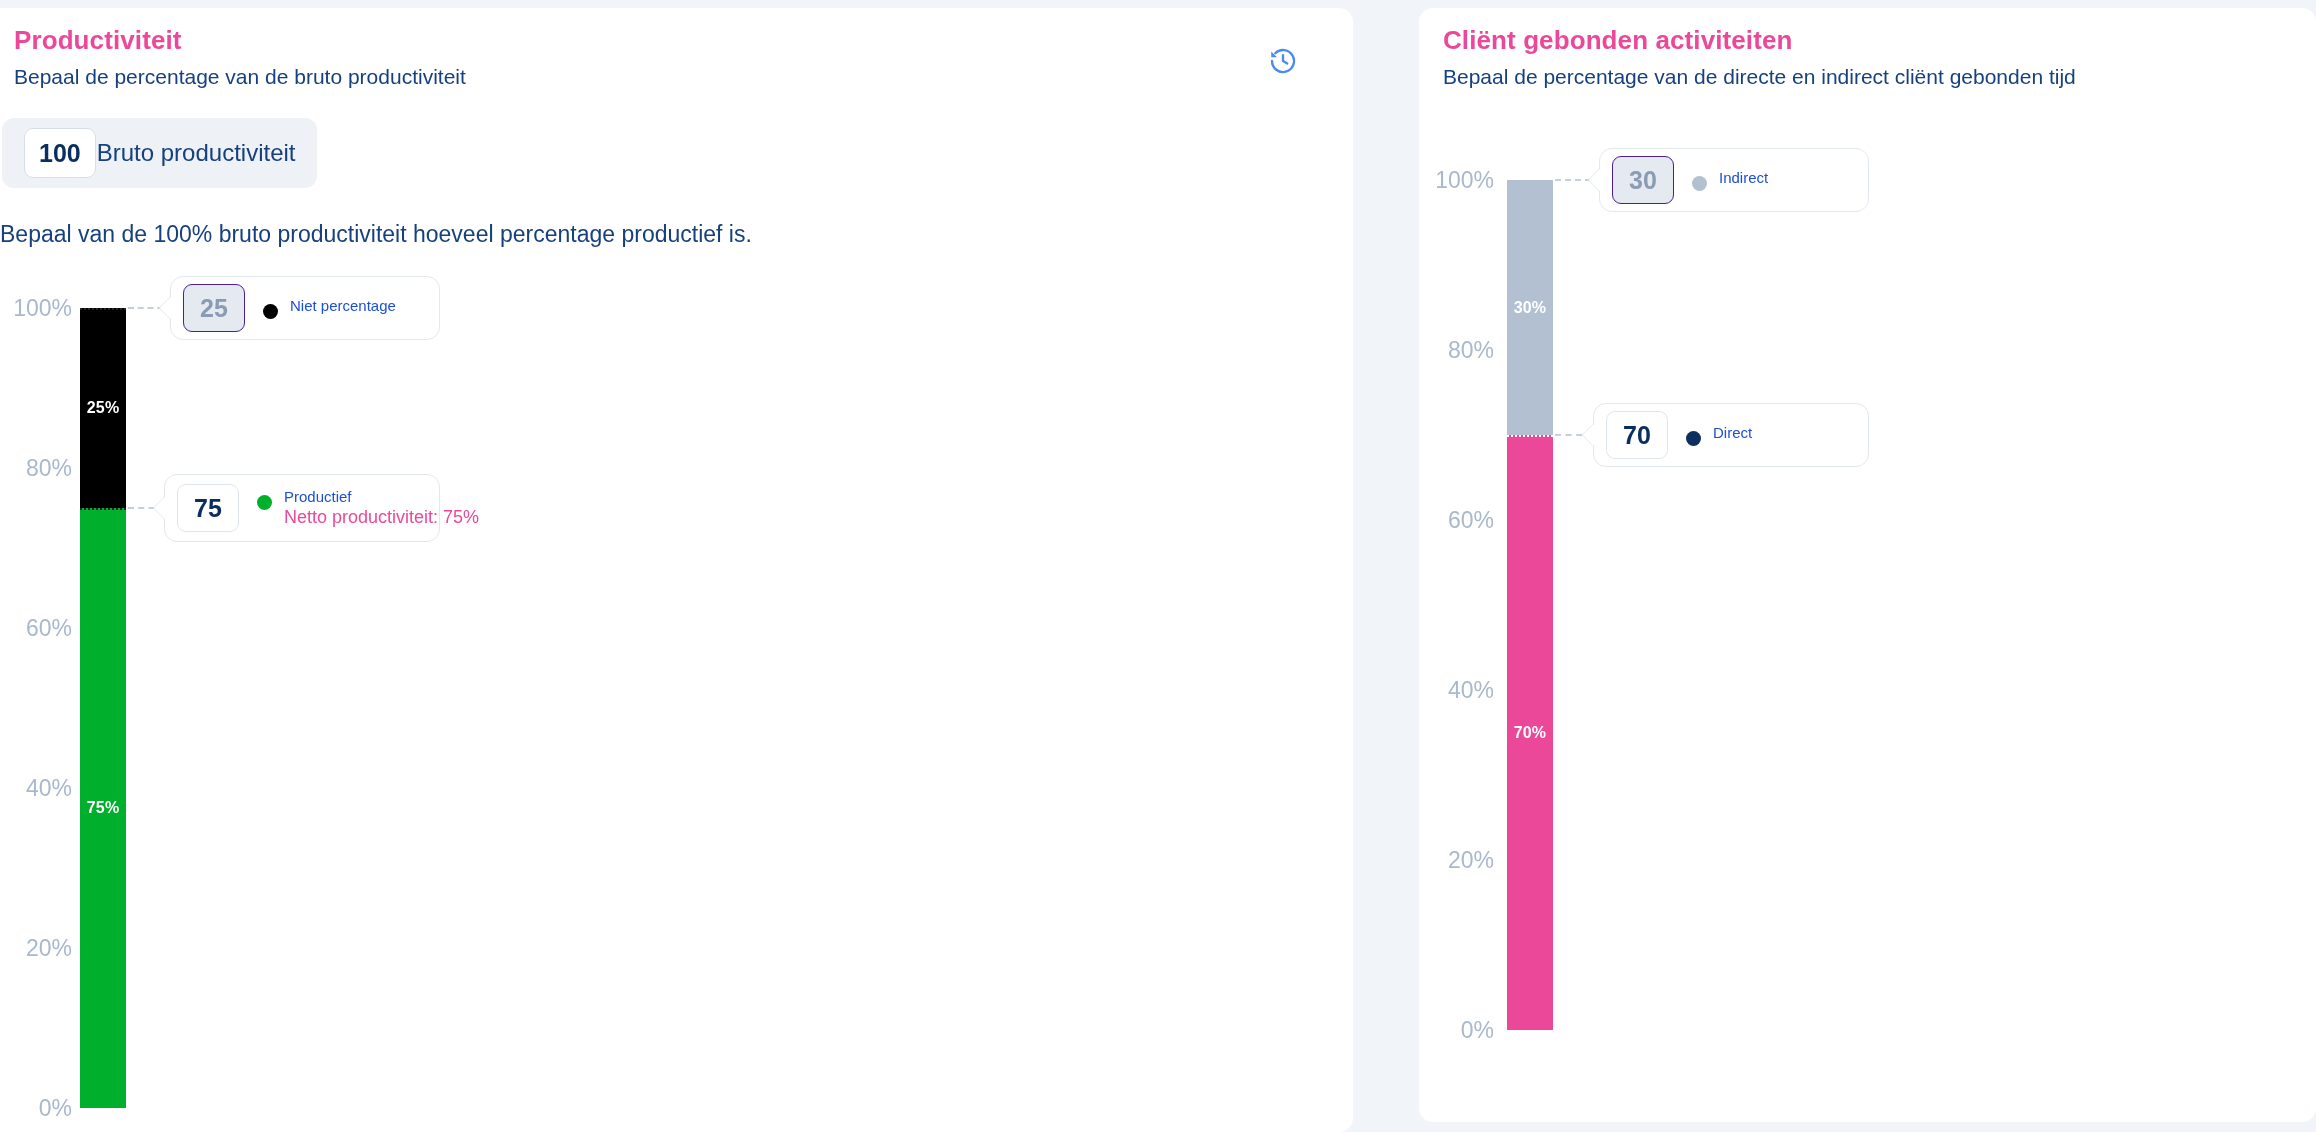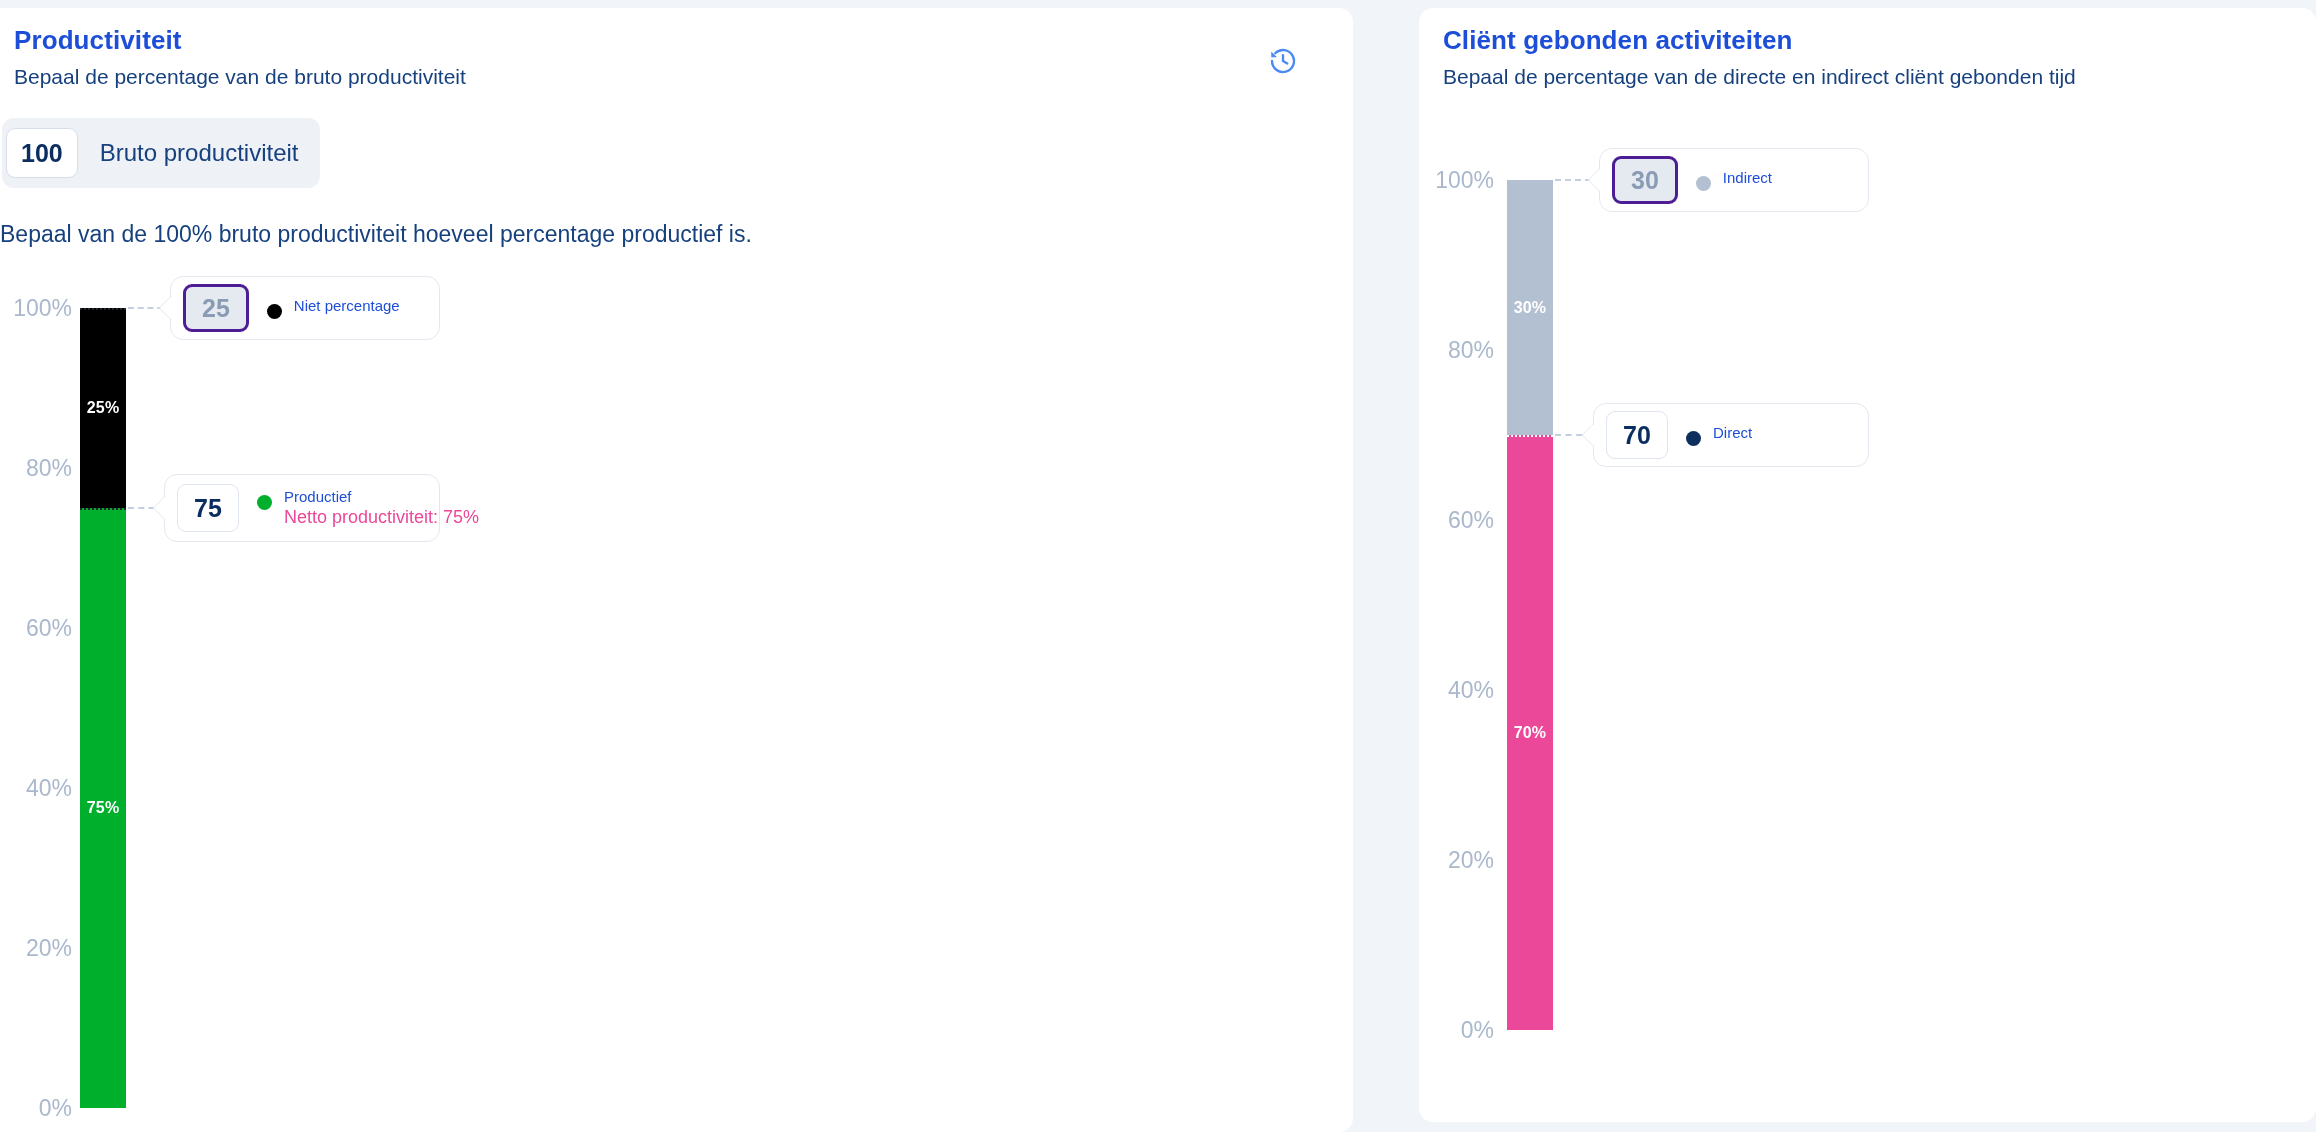--- a/index.html
+++ b/index.html
@@ -39,21 +39,21 @@
     margin-left:44px;
   }
 
   
   .panel-head{position:relative;}
   .panel-left .panel-head{padding:18px 0 0 32px;}
   .panel-right .panel-head{padding:18px 0 0 24px;}
   .panel-title{
     font-size:26px;
     font-weight:600;
-    color:#1d4ed8;
+    color:#ec4899;
     letter-spacing:.1px;
     line-height:1.15;
     margin:0;
   }
   .panel-sub{
     font-size:21px;
     font-weight:400;
     color:#16417e;
     line-height:1.3;
     margin:7px 0 0 0;
@@ -67,22 +67,22 @@
   }
   .history-btn svg{display:block;}
 
   
   .gross-pill{
     margin:28px 0 0 20px;
     display:inline-flex;
     align-items:center;
     background:#eef1f6;
     border-radius:12px;
-    padding:10px 22px 10px 4px;
-    gap:22px;
+    padding:10px 22px 10px 22px;
+    gap:1px;
   }
   .num-box{
     background:#ffffff;
     border:1px solid #d8dee8;
     border-radius:9px;
     min-width:64px;
     height:50px;
     display:flex;align-items:center;
     padding:0 14px;
     font-size:25px;
@@ -199,21 +199,21 @@
     font-weight:700;
     box-sizing:border-box;
   }
   .callout-input.white{
     background:#ffffff;
     border:1px solid #dfe5ee;
     color:#0b2e61;
   }
   .callout-input.grey{
     background:#e5e9f0;
-    border:3px solid #4c1d95;
+    border:1px solid #4c1d95;
     color:#8a9bb4;
   }
   .callout-legend{
     display:flex;
     align-items:flex-start;
     gap:12px;
     margin-left:18px;
   }
   .dot{
     width:15px;height:15px;

